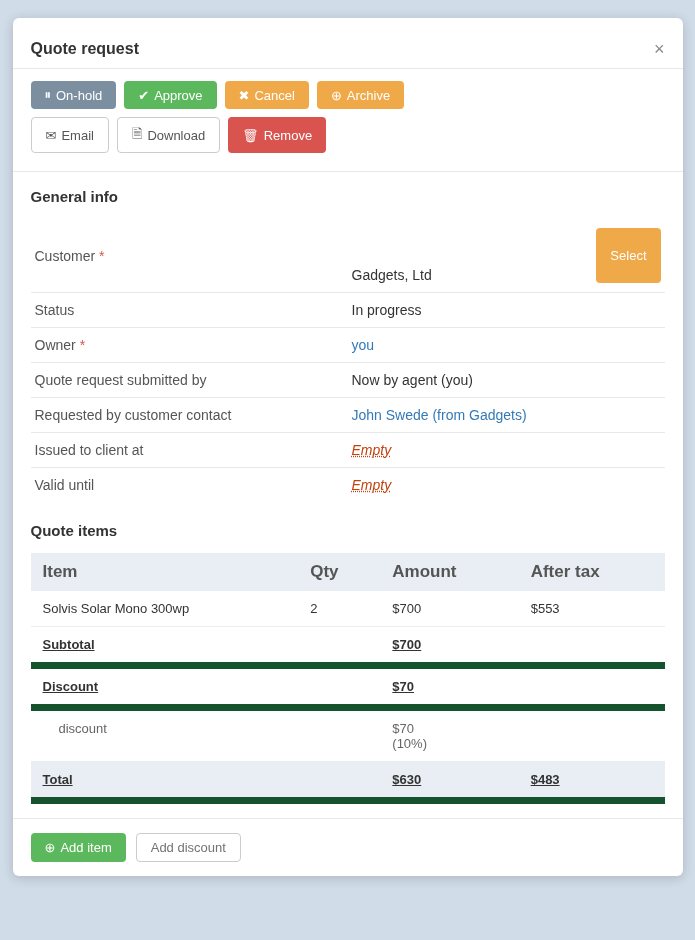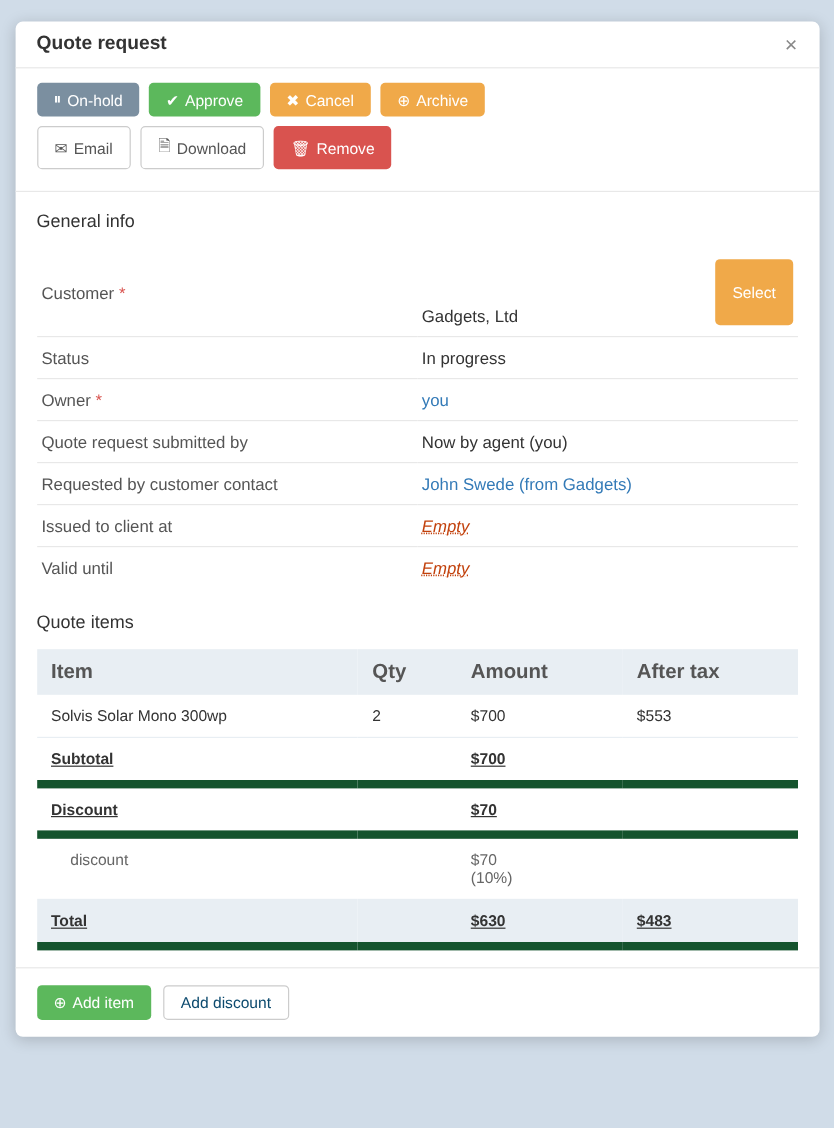--- a/index.html
+++ b/index.html
@@ -19,21 +19,21 @@
       width: 670px;
       margin: 18px auto;
       padding: 0;
       box-shadow: 0 2px 12px rgba(0,0,0,0.18);
       position: relative;
     }
     .modal-header {
       display: flex;
       justify-content: space-between;
       align-items: flex-start;
-      padding: 10px 18px 10px 18px;
+      padding: 22px 18px 10px 18px;
       border-bottom: 1px solid #e8e8e8;
     }
     .modal-title {
       font-size: 16px;
       font-weight: bold;
       color: #333;
     }
     .close-btn {
       background: none;
       border: none;
@@ -109,33 +109,33 @@
       border-radius: 4px;
       border: none;
       cursor: pointer;
       font-size: 13px;
       display: inline-flex;
       align-items: center;
       gap: 5px;
     }
     .btn-add-discount {
       background: #fff;
-      color: #0c4a6e;
+      color: #737373;
       border: 1px solid #ccc;
       padding: 1px 14px;
       border-radius: 4px;
       cursor: pointer;
       font-size: 13px;
     }
     .section {
       padding: 16px 18px 10px 18px;
     }
     .section-title {
       font-size: 15px;
-      font-weight: normal;
+      font-weight: bold;
       margin-bottom: 14px;
       color: #333;
     }
     .info-table {
       width: 100%;
       border-collapse: collapse;
     }
     .info-table tr {
       border-bottom: 1px solid #e8e8e8;
     }

